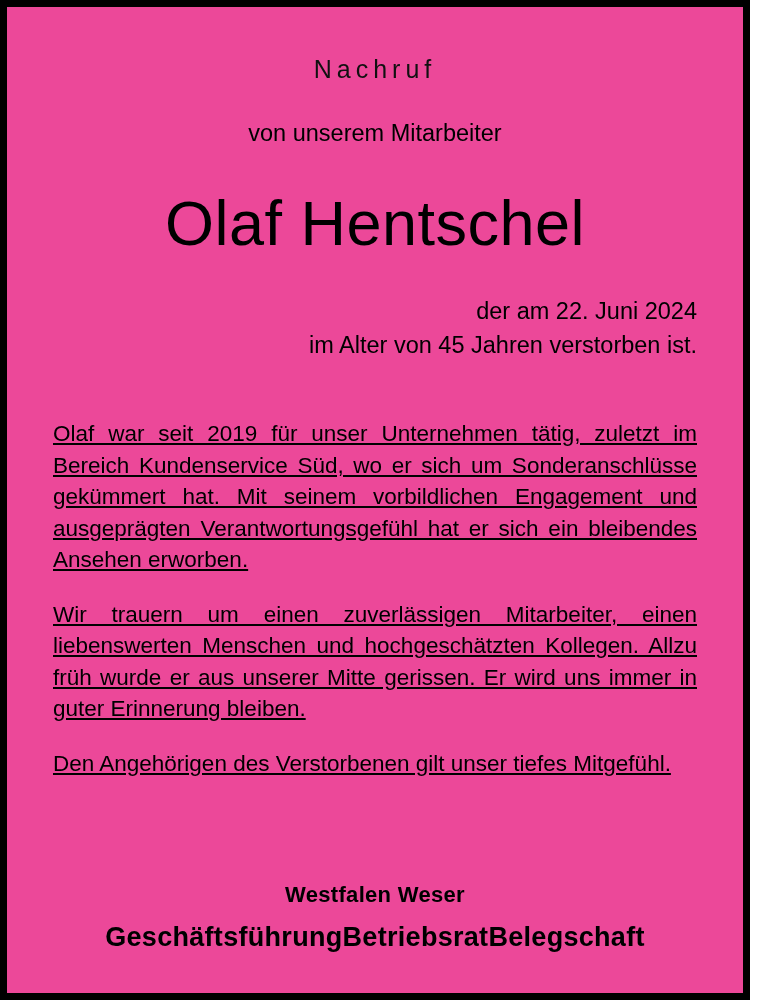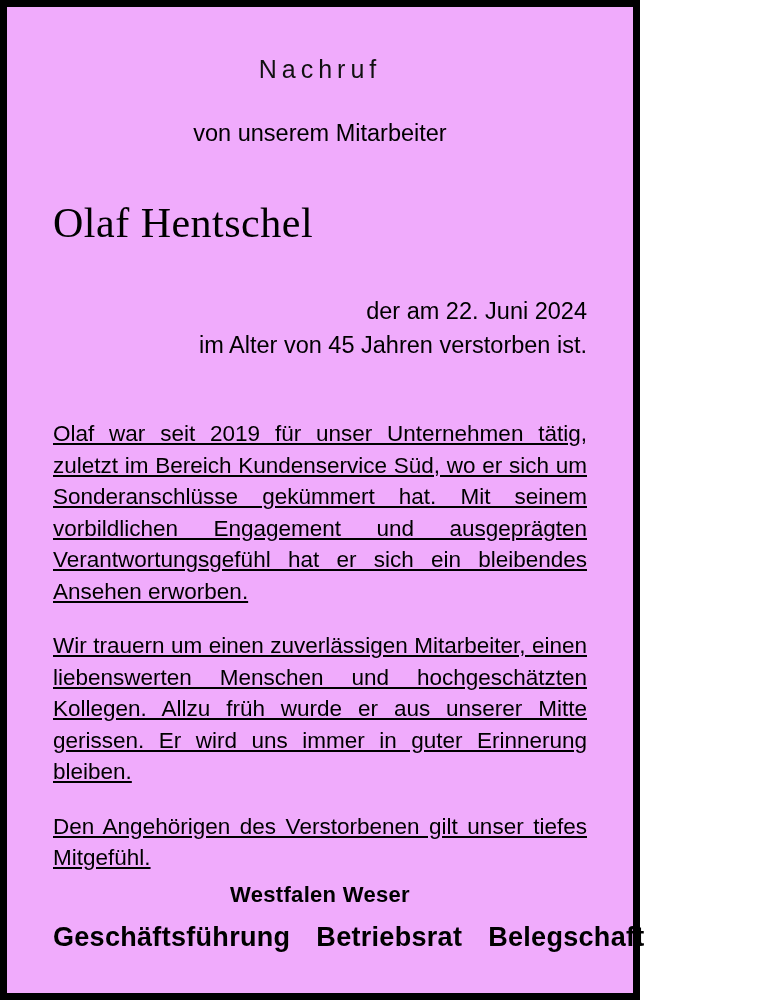--- a/index.html
+++ b/index.html
@@ -9,24 +9,24 @@
   }
   body {
     width: 762px;
     height: 1000px;
     font-family: "Liberation Sans", sans-serif;
     color: #000000;
     overflow: hidden;
   }
   .obituary {
     box-sizing: border-box;
-    width: 640px;
+    width: 750px;
     height: 1000px;
     border: 7px solid #000000;
-    background: #f0abfc;
+    background: #ec4899;
     padding: 40px 46px 14px 46px;
     display: flex;
     flex-direction: column;
   }
   .heading {
     text-align: center;
     font-size: 25px;
     letter-spacing: 5px;
     font-weight: 400;
     margin: 8px 0 0 0;
@@ -35,26 +35,26 @@
   .intro {
     text-align: center;
     font-size: 23.5px;
     line-height: 34px;
     margin-top: 32px;
   }
   .intro-line {
     display: block;
   }
   .name {
-    font-size: 42px;
+    text-align: center;
+    font-size: 63px;
     font-weight: 400;
     letter-spacing: 0.5px;
     margin-top: 44px;
     line-height: 58px;
-    font-family: Liberation Serif, serif;
   }
   .dates {
     text-align: right;
     font-size: 23.5px;
     line-height: 34px;
     margin-top: 42px;
   }
   .dates-line {
     display: block;
   }
@@ -81,22 +81,21 @@
     font-size: 22px;
     font-weight: bold;
     letter-spacing: 0.3px;
     margin-bottom: 14px;
   }
   .roles {
     font-size: 27px;
     font-weight: bold;
     letter-spacing: 0.3px;
     display: flex;
-    justify-content: flex-start;
-    gap: 26px;
+    justify-content: center;
   }
 </style>
 </head>
 <body>
 
 <div class="obituary">
 
   <div class="heading">Nachruf</div>
 
   <div class="intro">

